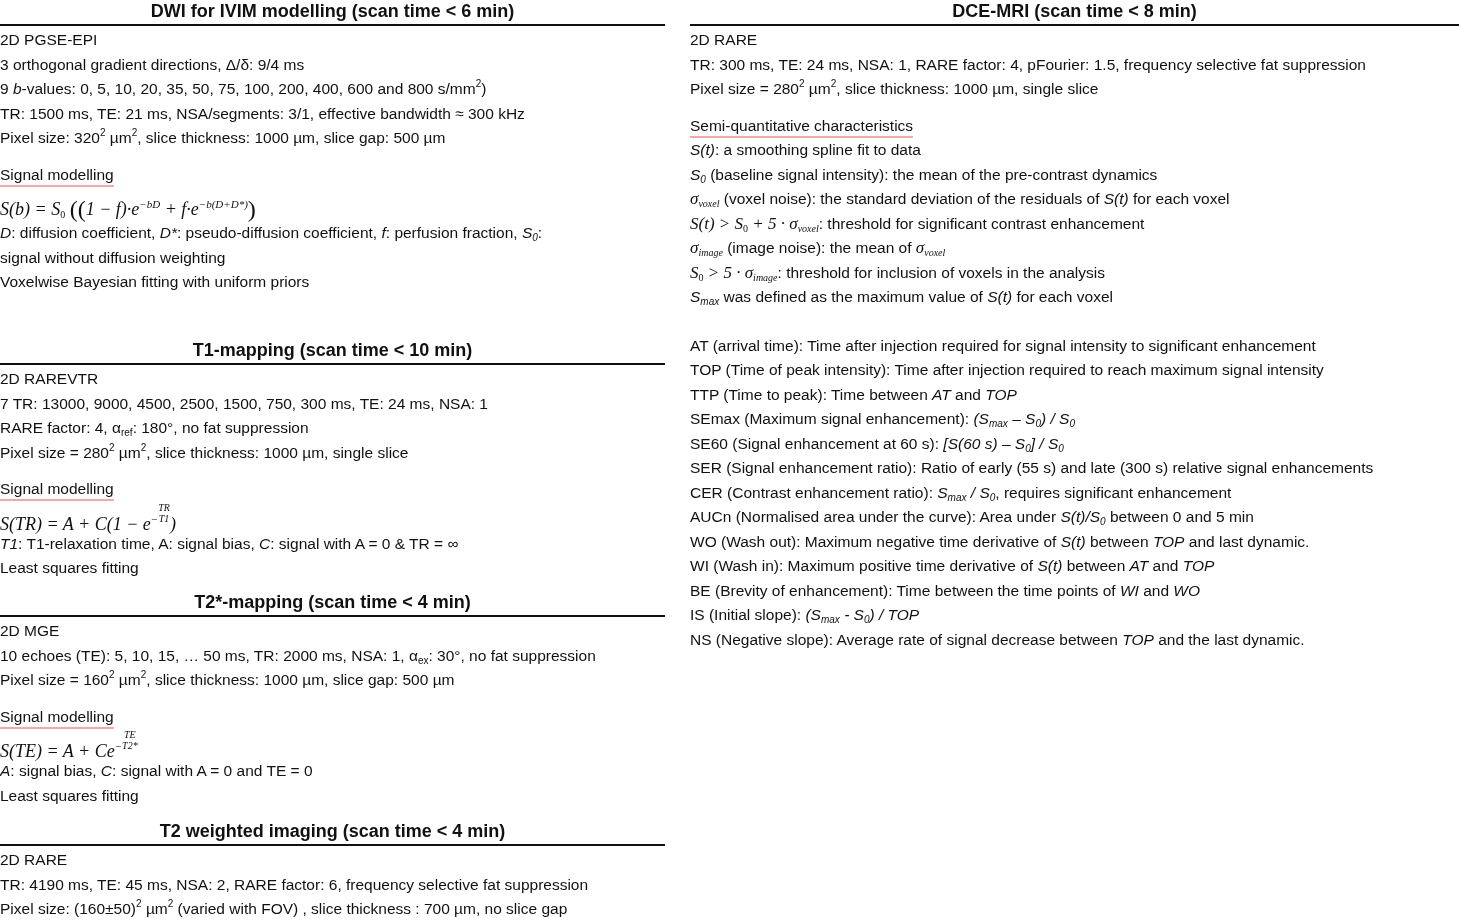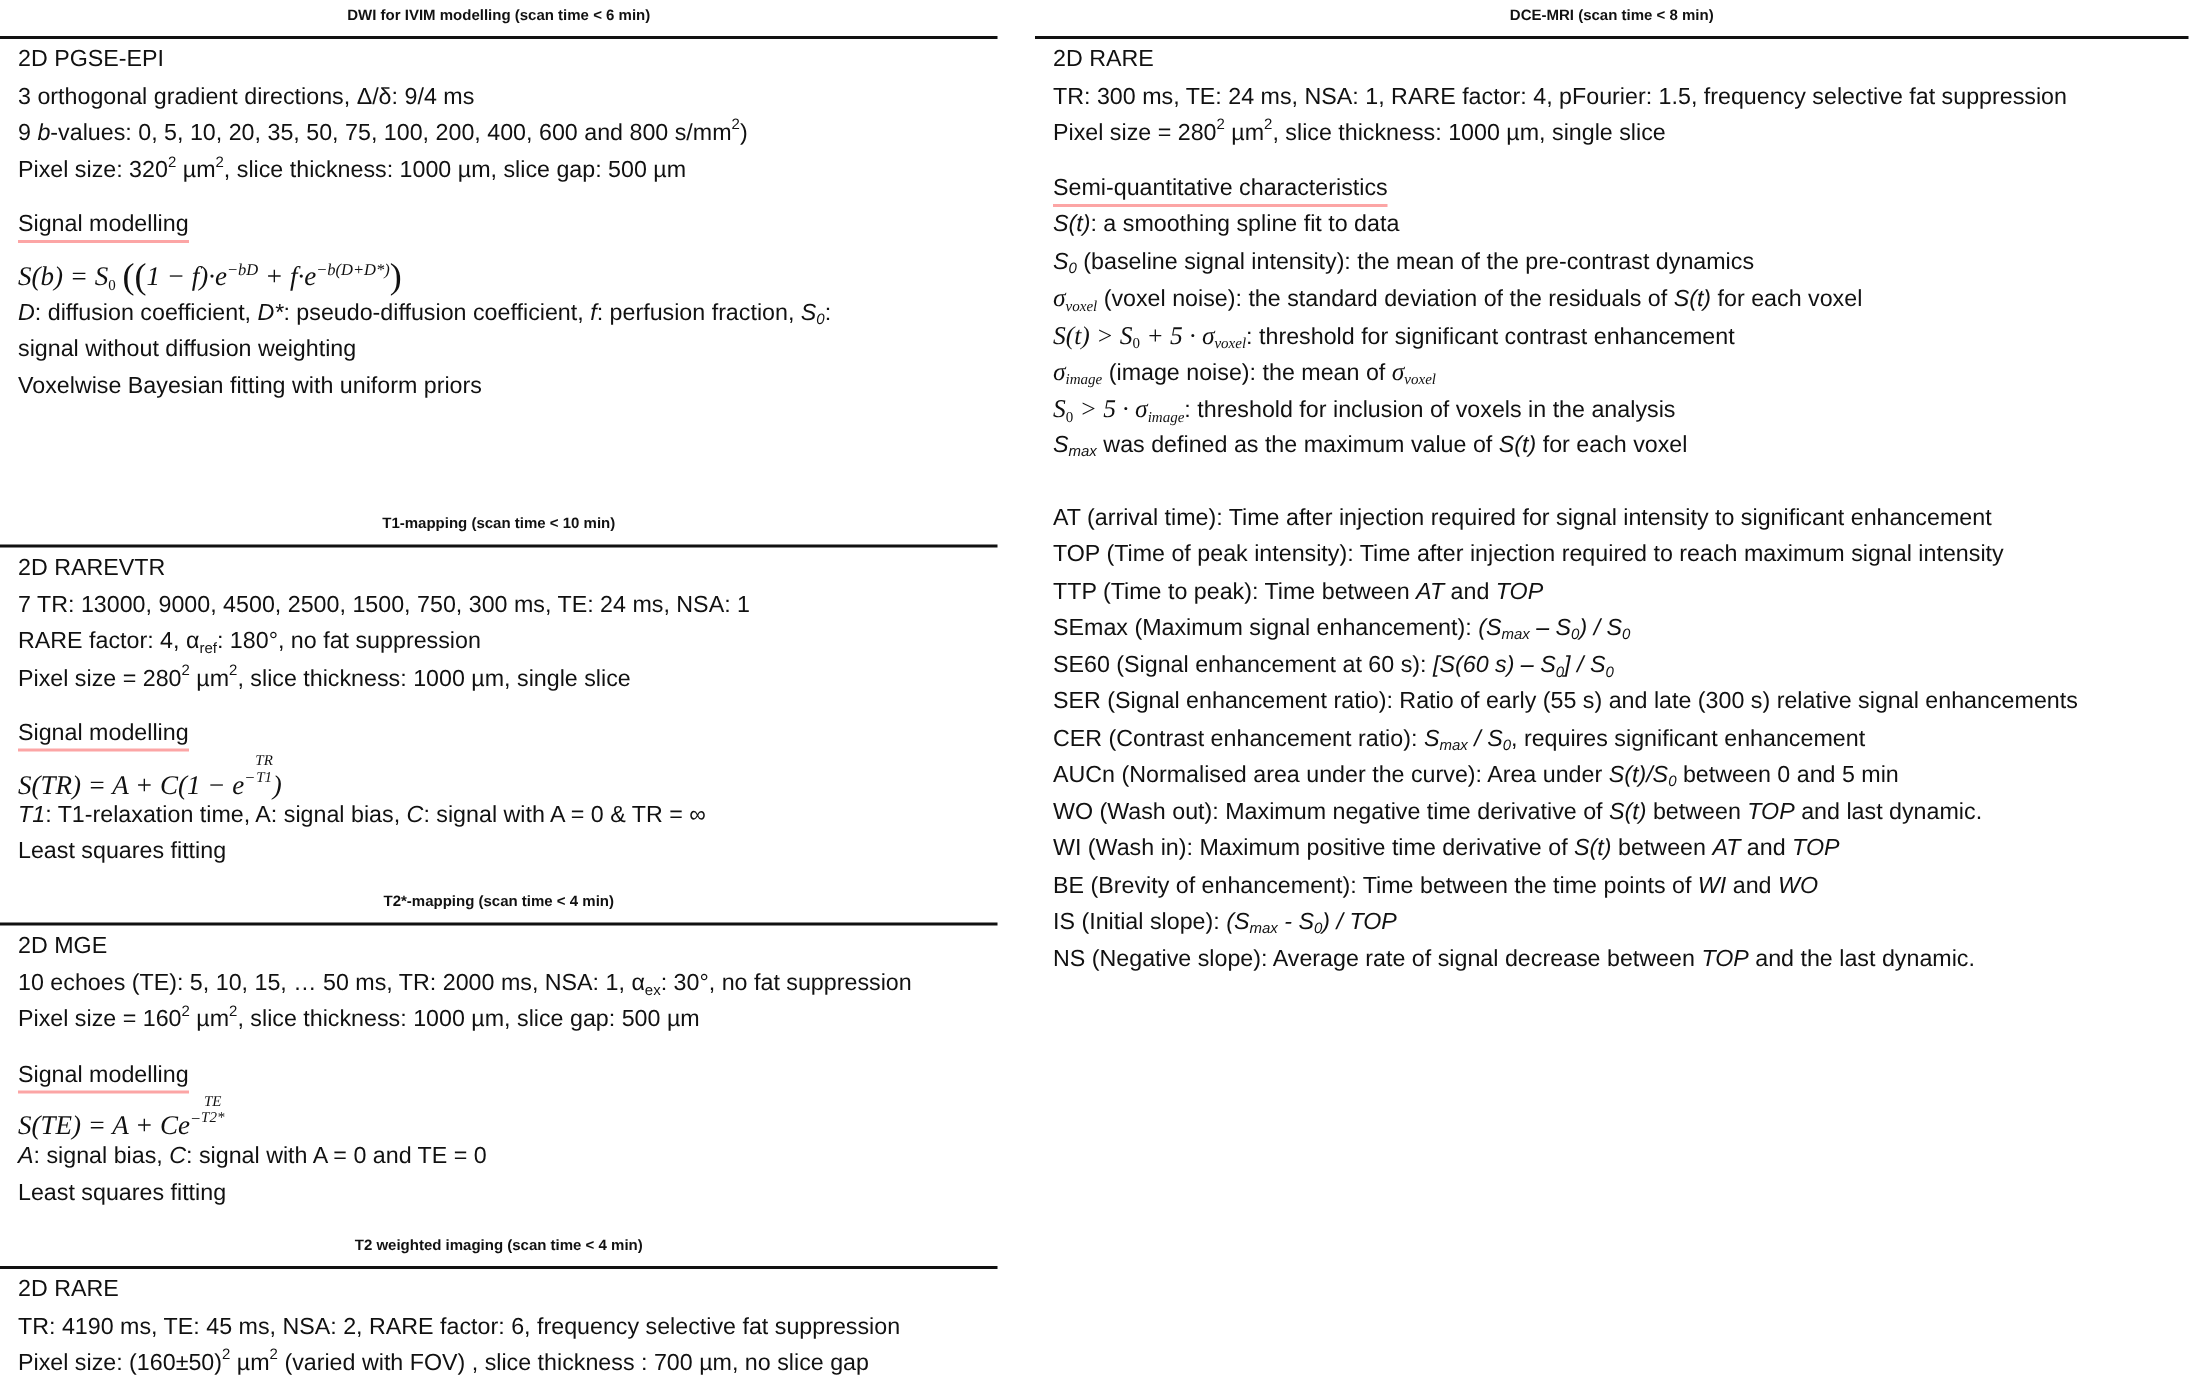--- a/index.html
+++ b/index.html
@@ -5,24 +5,24 @@
   html, body { margin: 0; padding: 0; background: #ffffff; }
   body {
     width: 1459px; height: 923px; position: relative; overflow: hidden;
     font-family: "Liberation Sans", "DejaVu Sans", sans-serif;
     color: #111111; font-size: 15.5px;
   }
   .col { position: absolute; top: 0; }
   #left { left: 0; width: 665px; }
   #right { left: 690px; width: 769px; }
   .sec-title {
-    text-align: center; font-weight: bold; font-size: 10px;
+    text-align: center; font-weight: bold; font-size: 18px;
     height: 24px; line-height: 22px; border-bottom: 2px solid #111111;
   }
-  .sec-body { padding-left: 12px; }
+  .sec-body { padding-left: 0; }
   .line { height: 24.5px; line-height: 24px; white-space: nowrap; }
   .gap { height: 12px; }
   .subhead {
     display: inline-block; border-bottom: 2px solid #fca5a5;
     line-height: 20px; margin-top: 2px; margin-bottom: 13px;
   }
   .math {
     font-family: "Liberation Serif", "DejaVu Serif", serif; font-style: italic;
     font-size: 18px;
   }
@@ -44,20 +44,21 @@
 <body>
 
 <div class="col" id="left">
 
   <div>
     <div class="sec-title">DWI for IVIM modelling (scan time &lt; 6 min)</div>
     <div class="sec-body" style="padding-top:2px;">
       <div class="line">2D PGSE-EPI</div>
       <div class="line">3 orthogonal gradient directions, Δ/δ: 9/4 ms</div>
       <div class="line"><span>9 </span><i>b</i><span>-values: 0, 5, 10, 20, 35, 50, 75, 100, 200, 400, 600 and 800 s/mm</span><sup>2</sup><span>)</span></div>
+      <div class="line">TR: 1500 ms, TE: 21 ms, NSA/segments: 3/1, effective bandwidth ≈ 300 kHz</div>
       <div class="line"><span>Pixel size: 320</span><sup>2</sup><span> µm</span><sup>2</sup><span>, slice thickness: 1000 µm, slice gap: 500 µm</span></div>
       <div class="gap"></div>
       <div class="line"><span class="subhead">Signal modelling</span></div>
       <div class="line mathline math">S(b) = S<sub class="up">0</sub> <span class="big">((</span>1 − f)·e<span class="exp">−bD</span> + f·e<span class="exp">−b(D+D*)</span><span class="big">)</span></div>
       <div class="line"><i>D</i><span>: diffusion coefficient, </span><i>D*</i><span>: pseudo-diffusion coefficient, </span><i>f</i><span>: perfusion fraction, </span><i>S</i><sub><i>0</i></sub><span>:</span></div>
       <div class="line">signal without diffusion weighting</div>
       <div class="line">Voxelwise Bayesian fitting with uniform priors</div>
     </div>
   </div>
 

